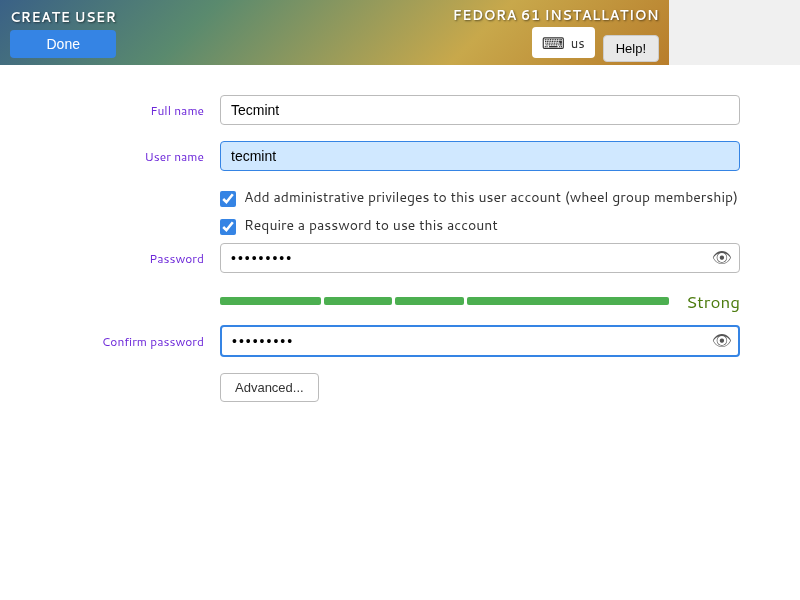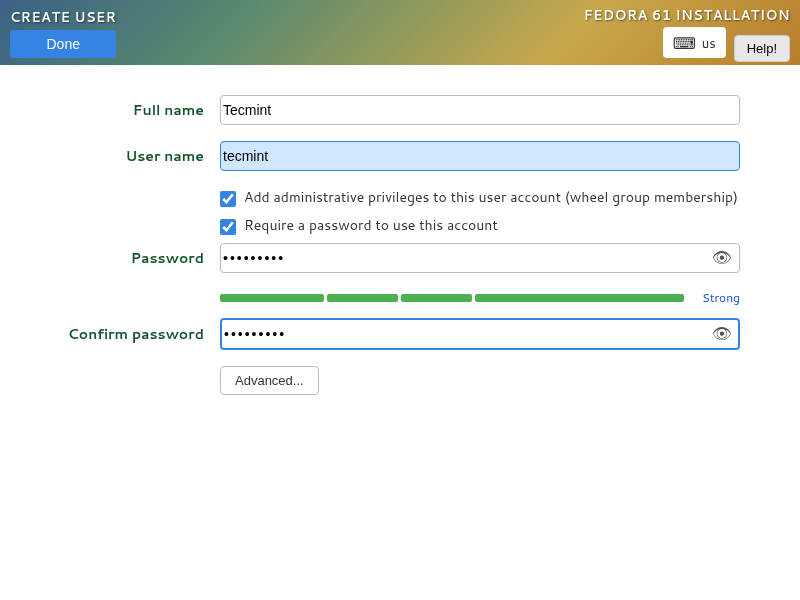--- a/index.html
+++ b/index.html
@@ -11,21 +11,21 @@
     body {
       width: 800px;
       height: 600px;
       overflow: hidden;
       font-family: 'Cantarell', 'Segoe UI', Arial, sans-serif;
       background: #f0f0f0;
     }
 
     
     .header {
-      width: 800px;
+      width: 669px;
       height: 65px;
       background: linear-gradient(135deg, #3a6186 0%, #5a8a6e 30%, #c8a84b 70%, #b87d2b 100%);
       position: relative;
       display: flex;
       align-items: center;
       justify-content: space-between;
       padding: 0 10px;
     }
 
     .header-left {
@@ -112,34 +112,34 @@
     .form-row {
       display: flex;
       align-items: center;
       margin-bottom: 16px;
     }
 
     .form-label {
       width: 160px;
       text-align: right;
       padding-right: 16px;
-      font-size: 14px;
-      color: #14532d;
-      font-weight: 700;
+      font-size: 12px;
+      color: #6d28d9;
+      font-weight: 400;
       flex-shrink: 0;
     }
 
     .form-input-wrapper {
       flex: 1;
       position: relative;
     }
 
     .form-input {
       width: 100%;
-      padding: 6px 2px;
+      padding: 6px 10px;
       font-size: 14px;
       border: 1px solid #bbb;
       border-radius: 4px;
       outline: none;
       background: white;
     }
 
     .form-input.highlighted {
       background: #d0e8ff;
       border-color: #3584e4;
@@ -205,22 +205,22 @@
       border-radius: 2px;
       background: #4caf50;
     }
 
     .strength-bar.bar1 { width: 22%; }
     .strength-bar.bar2 { width: 15%; }
     .strength-bar.bar3 { width: 15%; }
     .strength-bar.bar4 { width: 44%; }
 
     .strength-label {
-      font-size: 12px;
-      color: #1d4ed8;
+      font-size: 17px;
+      color: #4d7c0f;
       white-space: nowrap;
     }
 
     
     .advanced-row {
       margin-left: 160px;
       margin-top: 10px;
     }
 
     .advanced-button {

